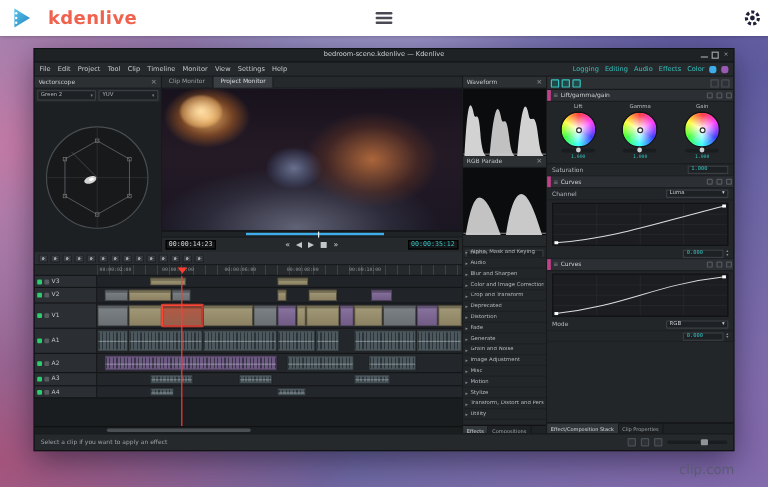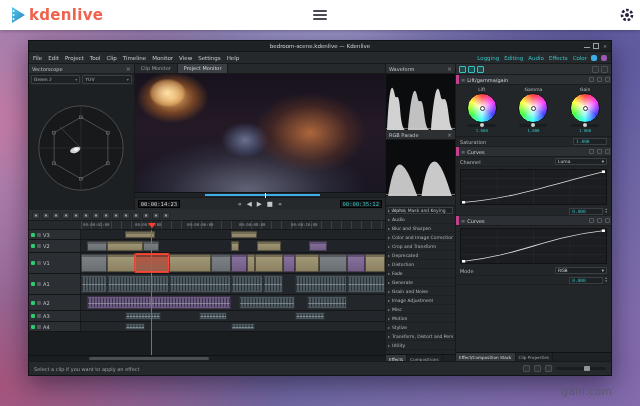--- a/index.html
+++ b/index.html
@@ -10,21 +10,21 @@
       radial-gradient(380px 260px at 2% 30%, rgba(214,120,160,.75), transparent 70%),
       radial-gradient(420px 300px at 0% 95%, rgba(190,60,90,.6), transparent 70%),
       radial-gradient(500px 360px at 100% 15%, rgba(70,70,150,.55), transparent 75%),
       radial-gradient(400px 300px at 95% 90%, rgba(120,80,160,.5), transparent 75%),
       radial-gradient(300px 200px at 55% 5%, rgba(200,190,230,.6), transparent 70%),
       linear-gradient(115deg,#8d86b8 0%,#7a74ab 30%,#6d67a2 55%,#8b7fb4 100%);
   }
   
   .topbar{position:absolute;left:0;top:0;width:640px;height:30px;background:#ffffff;
     display:flex;align-items:center;box-shadow:0 1px 3px rgba(0,0,0,.25);z-index:20;}
-  .brand{display:flex;align-items:center;gap:1px;margin-left:8px;}
+  .brand{display:flex;align-items:center;gap:12px;margin-left:8px;}
   .brand-text{font-size:15px;font-weight:bold;color:#f0624d;letter-spacing:.3px;}
   .hamburger{position:absolute;left:50%;top:10px;transform:translateX(-50%);width:14px;cursor:pointer;}
   .hamburger i{display:block;height:2px;background:#4a4a55;margin-bottom:2px;border-radius:1px;}
   .gear{position:absolute;right:5px;top:7px;}
   
   .appwin{position:absolute;left:28px;top:40px;width:584px;height:336px;background:#26292d;
     border:1px solid #101214;box-shadow:0 8px 24px rgba(10,10,30,.5);z-index:10;
     display:flex;flex-direction:column;color:#bdc1c4;}
   .titlebar{height:11px;background:#1f2224;display:flex;align-items:center;justify-content:center;
     position:relative;border-bottom:1px solid #141618;flex:none;}
@@ -671,14 +671,14 @@
       <span class="status-hint">Select a clip if you want to apply an effect</span>
       <span class="ico"></span>
       <span class="ico"></span>
       <span class="ico"></span>
       <span class="zoom-slider">
           <i></i>
         </span>
     </div>
   </div>
 
-  <div class="watermark">gain.com</div>
+  <div class="watermark">clip.com</div>
 </div>
 
 </body></html>

